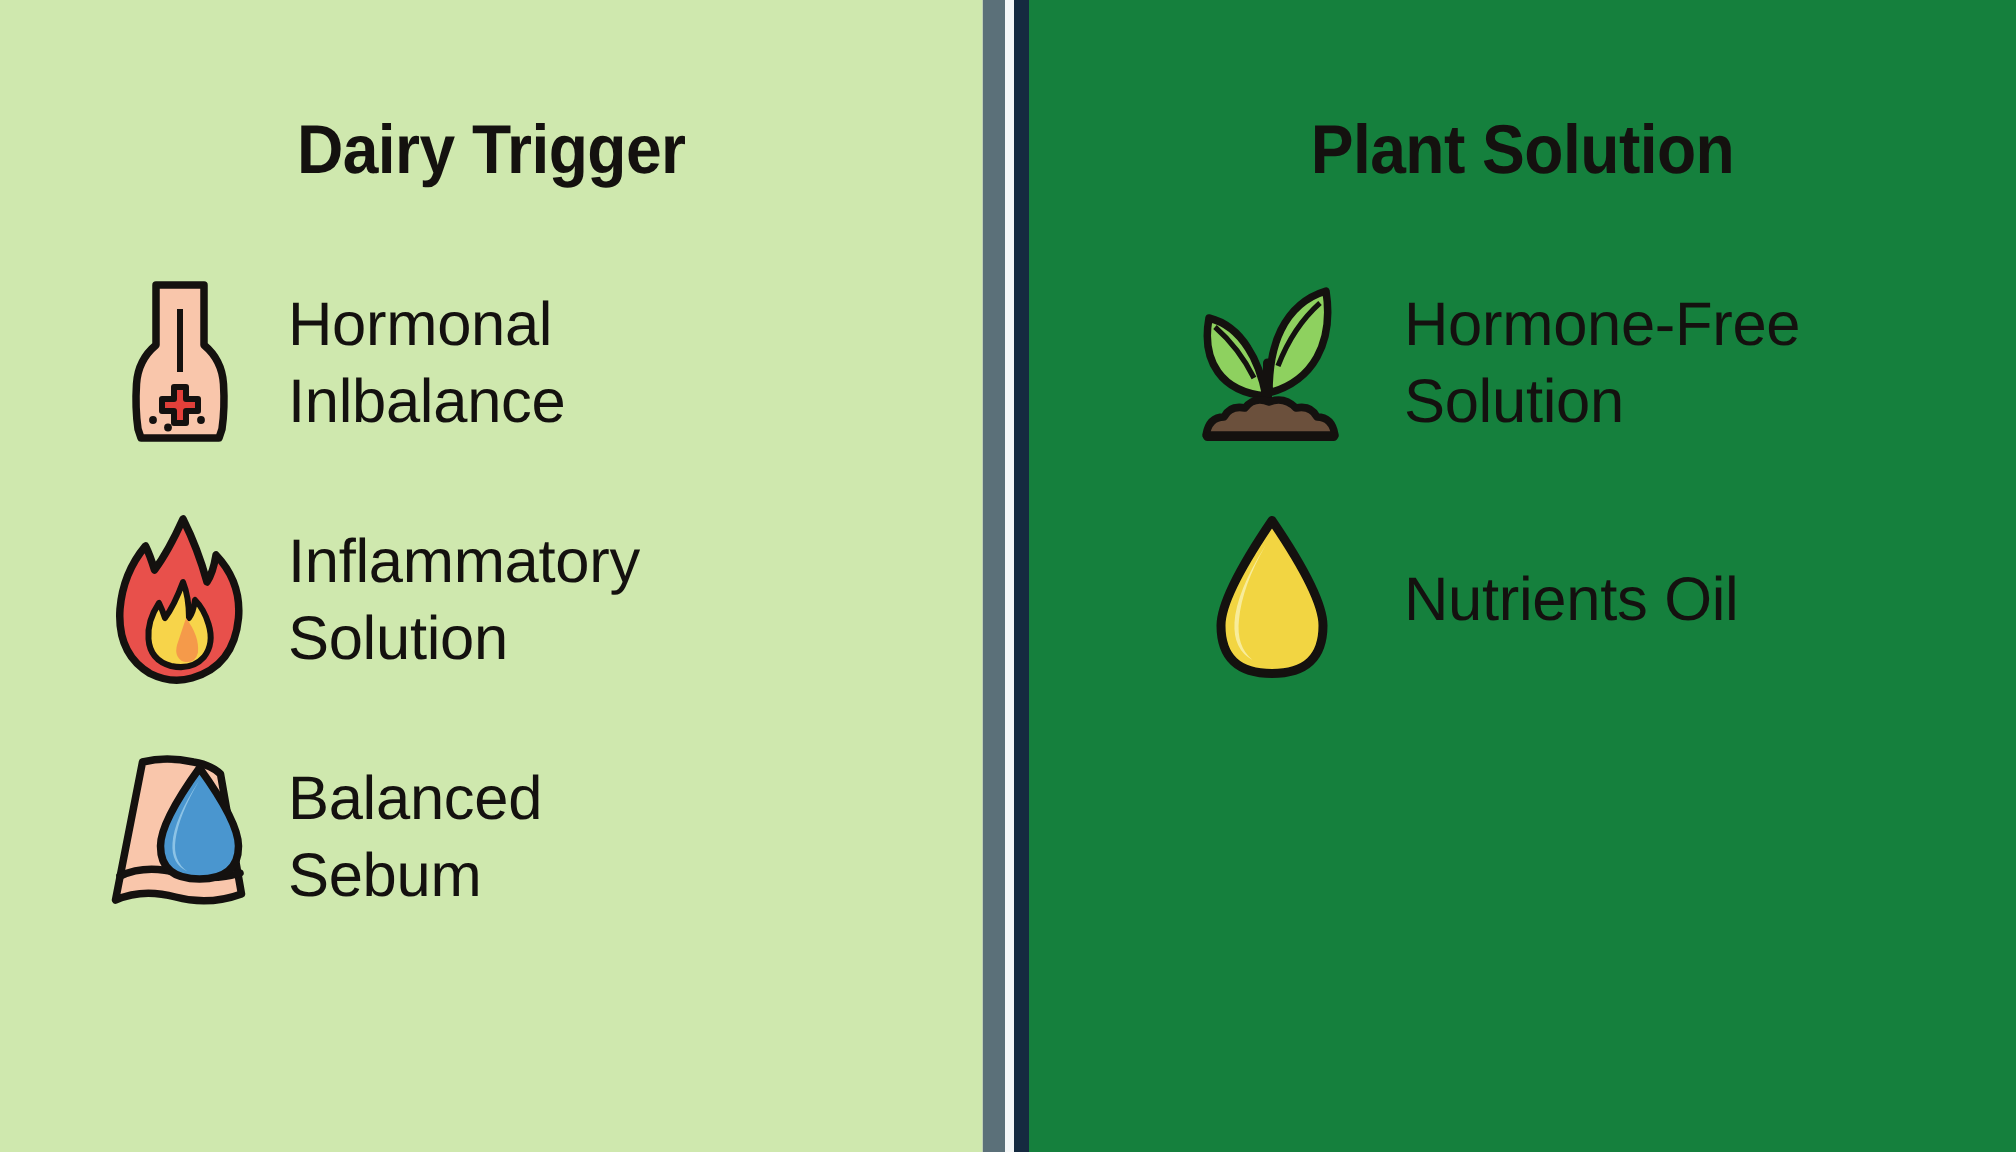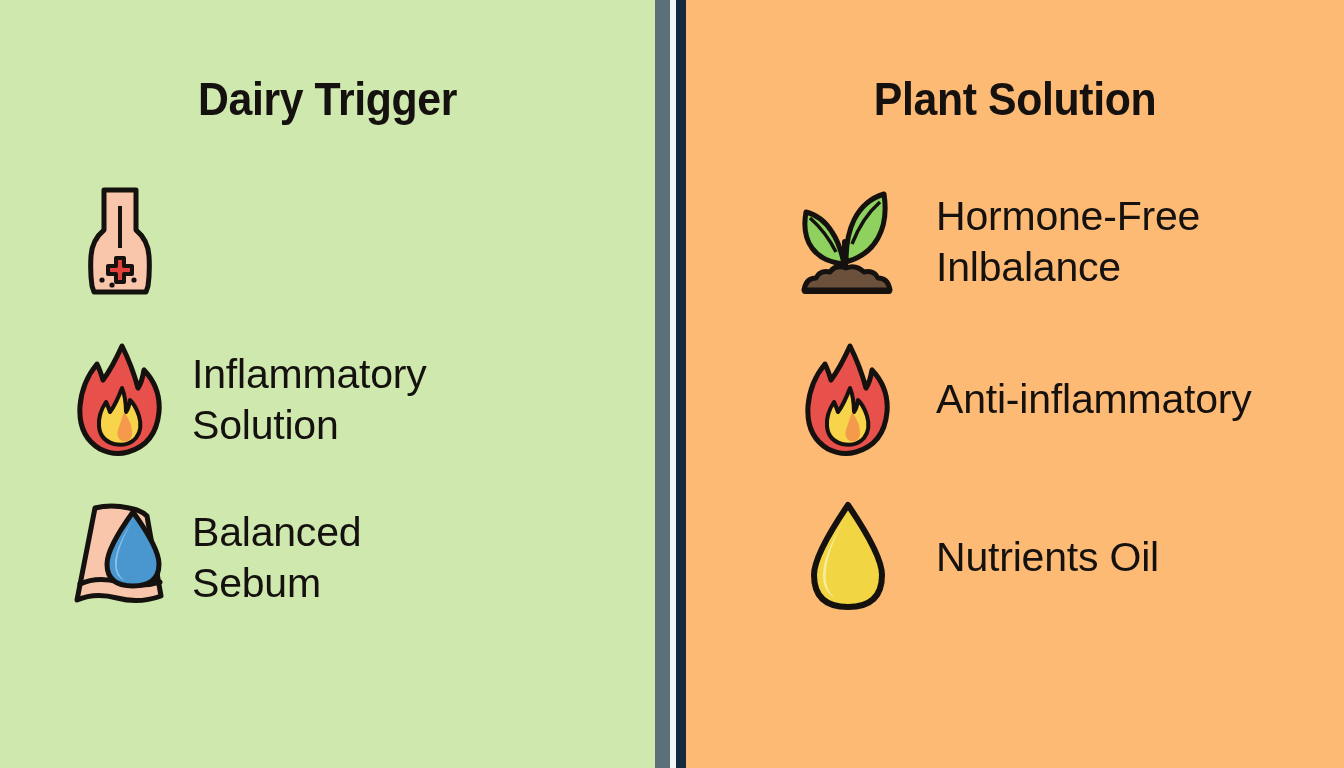--- a/index.html
+++ b/index.html
@@ -26,21 +26,21 @@
     height: 100%;
     box-sizing: border-box;
   }
   .panel-left {
     width: 655px;
     background: #cfe8ae;
     padding: 58px 0 0 0;
   }
   .panel-right {
     width: 658px;
-    background: #fdba74;
+    background: #15803d;
     padding: 58px 0 0 0;
   }
 
   
   .divider {
     width: 31px;
     height: 100%;
     display: flex;
     flex-shrink: 0;
   }
@@ -113,20 +113,22 @@
           <svg width="84" height="112" viewBox="0 0 84 112">
             <path d="M26 4 H58 L58 44 Q70 54 71 70 Q72 86 70 100 L68 106 H16 L14 100
                      Q12 86 13 70 Q14 54 26 44 Z" fill="#f9c6ab" stroke="#14110f" stroke-width="5" stroke-linejoin="round"></path>
             <line x1="42" y1="20" x2="42" y2="62" stroke="#14110f" stroke-width="4"></line>
             <path d="M38 72 h8 v8 h8 v8 h-8 v8 h-8 v-8 h-8 v-8 h8 z" fill="#e2403a" stroke="#14110f" stroke-width="4" stroke-linejoin="round"></path>
             <circle cx="24" cy="94" r="2.6" fill="#14110f"></circle>
             <circle cx="34" cy="99" r="2.6" fill="#14110f"></circle>
             <circle cx="56" cy="94" r="2.6" fill="#14110f"></circle>
           </svg>
         </div>
+        <div class="row-label">Hormonal
+Inlbalance</div>
       </div>
 
       <div class="row">
         <div class="row-icon">
           <svg width="96" height="116" viewBox="0 0 96 116">
             <path d="M50 4 Q40 26 31 38 Q28 28 25 22 Q10 40 8 64 Q6 94 28 107
                      Q42 114 56 110 Q84 102 87 70 Q89 46 72 28 Q70 40 66 46
                      Q60 24 50 4 Z" fill="#e8504b" stroke="#14110f" stroke-width="5" stroke-linejoin="round"></path>
             <path d="M50 46 Q44 62 38 70 Q36 64 34 60 Q26 72 27 84
                      Q28 98 42 102 Q56 105 64 96 Q71 87 67 74 Q64 64 58 58
@@ -174,37 +176,23 @@
             <path d="M80 16 Q62 32 52 58" fill="none" stroke="#14110f" stroke-width="3.5"></path>
             <path d="M44 78 Q40 58 32 46 Q22 30 6 26 Q2 48 12 62 Q22 76 44 78 Z" fill="#8ed15f" stroke="#14110f" stroke-width="5" stroke-linejoin="round"></path>
             <path d="M10 32 Q26 46 36 66" fill="none" stroke="#14110f" stroke-width="3.5"></path>
             <path d="M45 56 Q45 74 45 90" fill="none" stroke="#14110f" stroke-width="6" stroke-linecap="round"></path>
             <path d="M4 104 Q6 92 16 92 Q20 84 30 86 Q36 78 46 82
                      Q56 78 64 86 Q74 84 78 92 Q88 92 90 104 Z" fill="#6b503c" stroke="#14110f" stroke-width="5" stroke-linejoin="round"></path>
             <rect x="2" y="102" width="90" height="6" rx="3" fill="#14110f"></rect>
           </svg>
         </div>
         <div class="row-label">Hormone-Free
-Inlbalance</div>
-      </div>
-
-      <div class="row">
-        <div class="row-icon">
-          <svg width="96" height="116" viewBox="0 0 96 116">
-            <path d="M50 4 Q40 26 31 38 Q28 28 25 22 Q10 40 8 64 Q6 94 28 107
-                     Q42 114 56 110 Q84 102 87 70 Q89 46 72 28 Q70 40 66 46
-                     Q60 24 50 4 Z" fill="#e8504b" stroke="#14110f" stroke-width="5" stroke-linejoin="round"></path>
-            <path d="M50 46 Q44 62 38 70 Q36 64 34 60 Q26 72 27 84
-                     Q28 98 42 102 Q56 105 64 96 Q71 87 67 74 Q64 64 58 58
-                     Q57 66 54 70 Q54 56 50 46 Z" fill="#f7d44a" stroke="#14110f" stroke-width="4" stroke-linejoin="round"></path>
-            <path d="M52 70 Q48 82 46 88 Q44 96 50 99 Q58 101 60 93 Q61 82 52 70 Z" fill="#f59a4a"></path>
-          </svg>
-        </div>
-        <div class="row-label">Anti-inflammatory</div>
-      </div>
+Solution</div>
+      </div>
+
 
       <div class="row">
         <div class="row-icon">
           <svg width="88" height="118" viewBox="0 0 88 118">
             <path d="M44 6 Q78 56 78 76 Q78 108 44 108 Q10 108 10 76 Q10 56 44 6 Z" fill="#f2d542" stroke="#14110f" stroke-width="6" stroke-linejoin="round"></path>
             <path d="M40 22 Q20 54 19 74 Q18 92 31 99 Q20 90 22 72 Q24 50 40 22 Z" fill="#f8ec9a"></path>
           </svg>
         </div>
         <div class="row-label">Nutrients Oil</div>
       </div>

